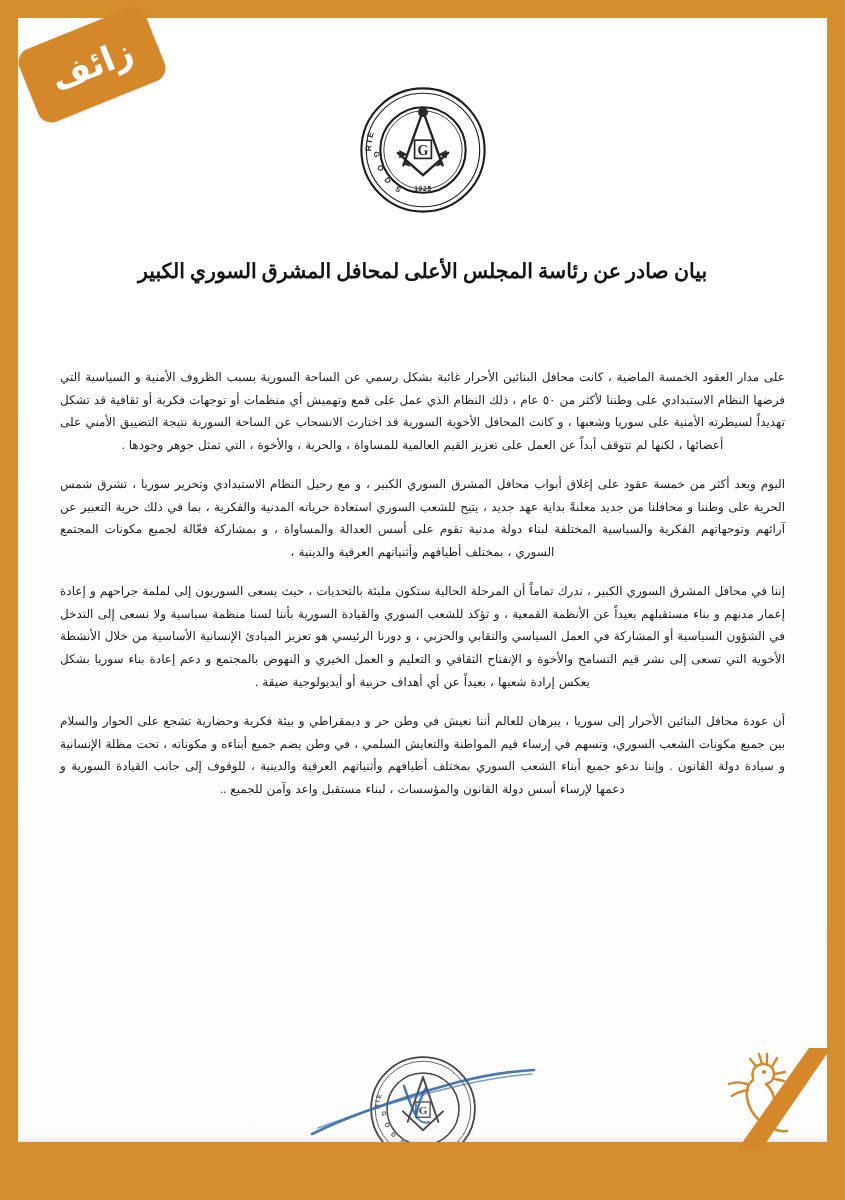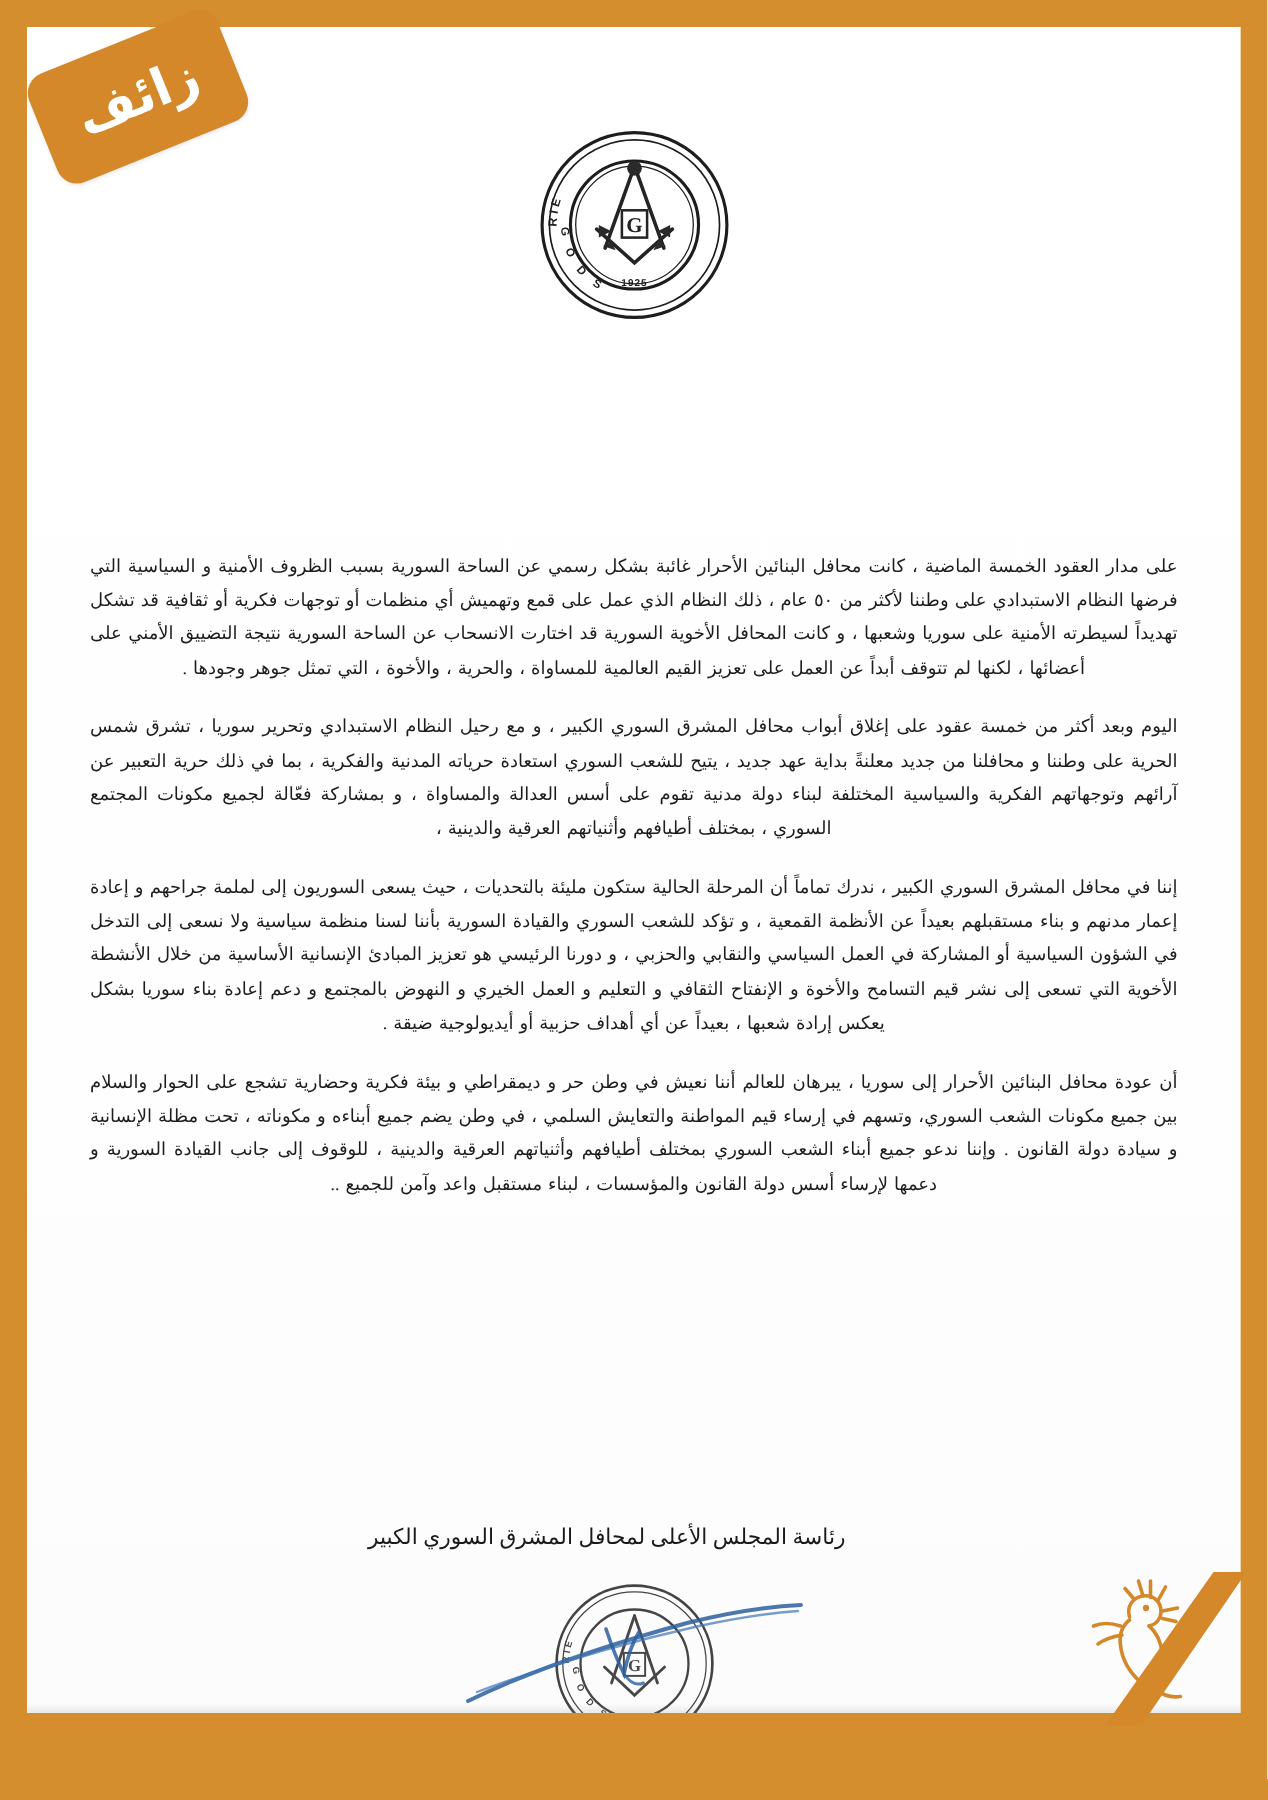--- a/index.html
+++ b/index.html
@@ -201,30 +201,30 @@
           <path d="M134,100 l-12,6 12,6 z"></path>
           <path d="M70,120 l8,-4 4,8 z"></path>
           <path d="M130,120 l-8,-4 -4,8 z"></path>
         </g>
         <rect x="88" y="86" width="24" height="26" fill="none" stroke="#242424" stroke-width="2.4"></rect>
         <text x="100" y="107" text-anchor="middle" font-family="'Liberation Serif', serif" font-size="20" font-weight="bold" fill="#242424">G</text>
         <text x="100" y="158" text-anchor="middle" font-family="'Liberation Sans', sans-serif" font-size="9.5" font-weight="bold" fill="#1d1d1d" letter-spacing="1">1925</text>
       </svg>
     </div>
 
+    <div class="doc-title">بيان صادر عن رئاسة المجلس الأعلى لمحافل المشرق السوري الكبير</div>
 
 
     <div class="body-wrap">
       <p class="para">على مدار العقود الخمسة الماضية ، كانت محافل البنائين الأحرار غائبة بشكل رسمي عن الساحة السورية بسبب الظروف الأمنية و السياسية التي فرضها النظام الاستبدادي على وطننا لأكثر من ٥٠ عام ، ذلك النظام الذي عمل على قمع وتهميش أي منظمات أو توجهات فكرية أو ثقافية قد تشكل تهديداً لسيطرته الأمنية على سوريا وشعبها ، و كانت المحافل الأخوية السورية قد اختارت الانسحاب عن الساحة السورية نتيجة التضييق الأمني على أعضائها ، لكنها لم تتوقف أبداً عن العمل على تعزيز القيم العالمية للمساواة ، والحرية ، والأخوة ، التي تمثل جوهر وجودها .</p>
       <p class="para">اليوم وبعد أكثر من خمسة عقود على إغلاق أبواب محافل المشرق السوري الكبير ، و مع رحيل النظام الاستبدادي وتحرير سوريا ، تشرق شمس الحرية على وطننا و محافلنا من جديد معلنةً بداية عهد جديد ، يتيح للشعب السوري استعادة حرياته المدنية والفكرية ، بما في ذلك حرية التعبير عن آرائهم وتوجهاتهم الفكرية والسياسية المختلفة لبناء دولة مدنية تقوم على أسس العدالة والمساواة ، و بمشاركة فعّالة لجميع مكونات المجتمع السوري ، بمختلف أطيافهم وأثنياتهم العرقية والدينية ،</p>
       <p class="para">إننا في محافل المشرق السوري الكبير ، ندرك تماماً أن المرحلة الحالية ستكون مليئة بالتحديات ، حيث يسعى السوريون إلى لملمة جراحهم و إعادة إعمار مدنهم و بناء مستقبلهم بعيداً عن الأنظمة القمعية ، و تؤكد للشعب السوري والقيادة السورية بأننا لسنا منظمة سياسية ولا نسعى إلى التدخل في الشؤون السياسية أو المشاركة في العمل السياسي والنقابي والحزبي ، و دورنا الرئيسي هو تعزيز المبادئ الإنسانية الأساسية من خلال الأنشطة الأخوية التي تسعى إلى نشر قيم التسامح والأخوة و الإنفتاح الثقافي و التعليم و العمل الخيري و النهوض بالمجتمع و دعم إعادة بناء سوريا بشكل يعكس إرادة شعبها ، بعيداً عن أي أهداف حزبية أو أيديولوجية ضيقة .</p>
       <p class="para">أن عودة محافل البنائين الأحرار إلى سوريا ، يبرهان للعالم أننا نعيش في وطن حر و ديمقراطي و بيئة فكرية وحضارية تشجع على الحوار والسلام بين جميع مكونات الشعب السوري، وتسهم في إرساء قيم المواطنة والتعايش السلمي ، في وطن يضم جميع أبناءه و مكوناته ، تحت مظلة الإنسانية و سيادة دولة القانون . وإننا ندعو جميع أبناء الشعب السوري بمختلف أطيافهم وأثنياتهم العرقية والدينية ، للوقوف إلى جانب القيادة السورية و دعمها لإرساء أسس دولة القانون والمؤسسات ، لبناء مستقبل واعد وآمن للجميع ..</p>
     </div>
 
-    <div class="signoff">رئاسة المجلس الأعلى لمحافل المشرق السوري الكبير</div>
 
     <div class="seal-bottom-wrap">
       <div class="seal-bottom">
         <svg viewBox="0 0 200 200" width="118" height="118" aria-hidden="true">
           <defs>
             <path id="arcTop2" d="M 100,100 m -74,0 a 74,74 0 1,1 148,0" fill="none"></path>
             <path id="arcBot2" d="M 100,176 m -70,-76 a 70,70 0 1,0 140,0" fill="none"></path>
           </defs>
           <circle cx="100" cy="100" r="88" fill="none" stroke="#2b2b2b" stroke-width="3"></circle>
           <circle cx="100" cy="100" r="81" fill="none" stroke="#2b2b2b" stroke-width="1.4"></circle>

